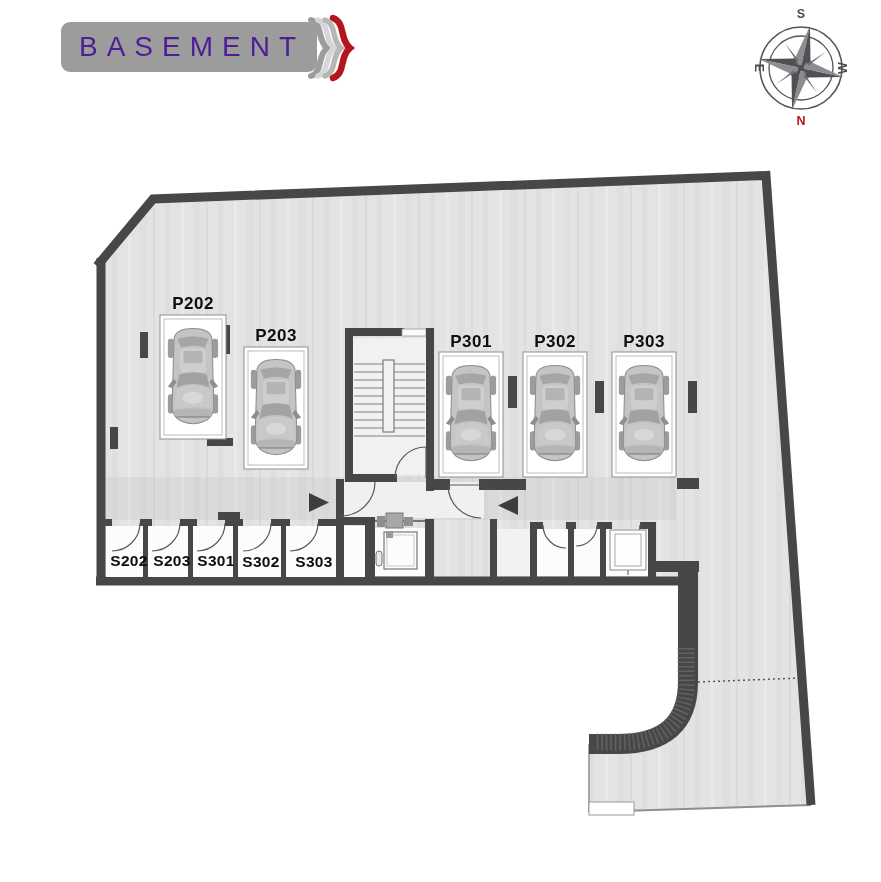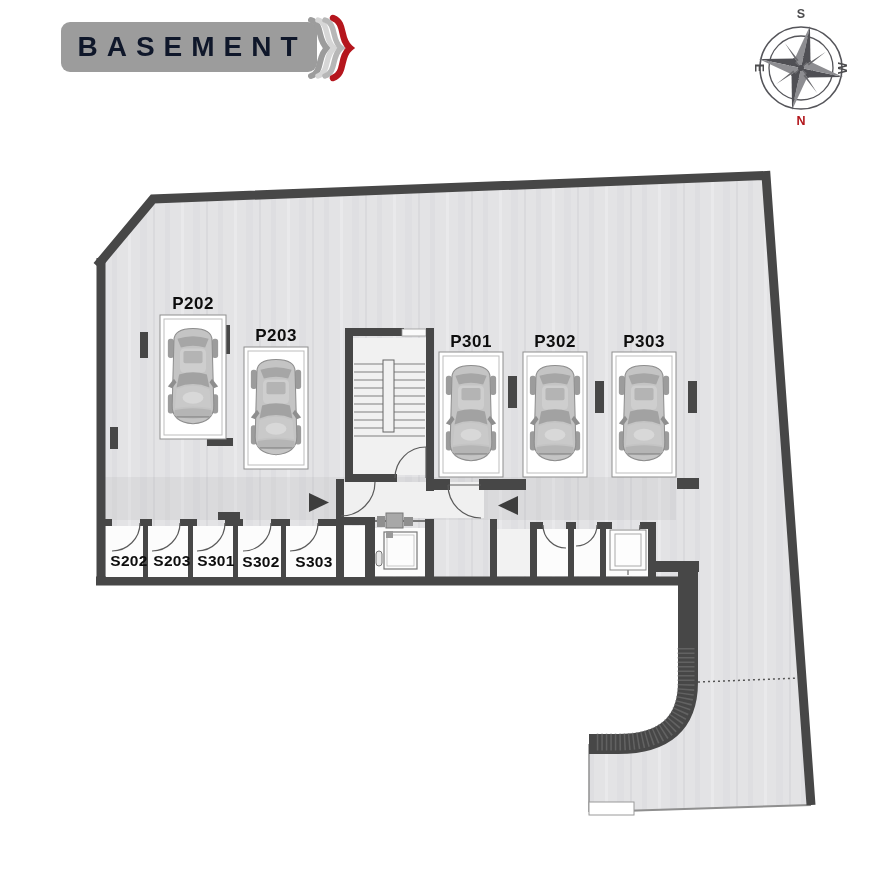--- a/index.html
+++ b/index.html
@@ -1,20 +1,20 @@
 <!DOCTYPE html>
 <html><head>
 <meta charset="utf-8">
 <style>
   html,body{margin:0;padding:0;background:#ffffff;}
   .stage{position:relative;width:881px;height:882px;background:#ffffff;overflow:hidden;
          font-family:"Liberation Sans", sans-serif;}
   .banner{position:absolute;left:61px;top:22px;width:256px;height:50px;background:#9c9c9c;
           border-radius:9px;display:flex;align-items:center;justify-content:center;}
-  .banner-title{color:#0f172a;font-size:28px;font-weight:700;letter-spacing:9px;padding-left:6px;}
+  .banner-title{color:#4c1d95;font-size:28px;font-weight:400;letter-spacing:9px;padding-left:6px;}
   .braces{position:absolute;left:308px;top:14px;}
   .compass{position:absolute;left:748px;top:8px;}
   .plan{position:absolute;left:0;top:0;}
   .plabel{font:700 17px "Liberation Sans",sans-serif;fill:#0d0d0d;letter-spacing:.5px;}
   .slabel{font:700 15.5px "Liberation Sans",sans-serif;fill:#0d0d0d;letter-spacing:.3px;}
   .clabel{font:700 12.5px "Liberation Sans",sans-serif;fill:#4c4c4e;}
 </style>
 </head>
 <body>
 

